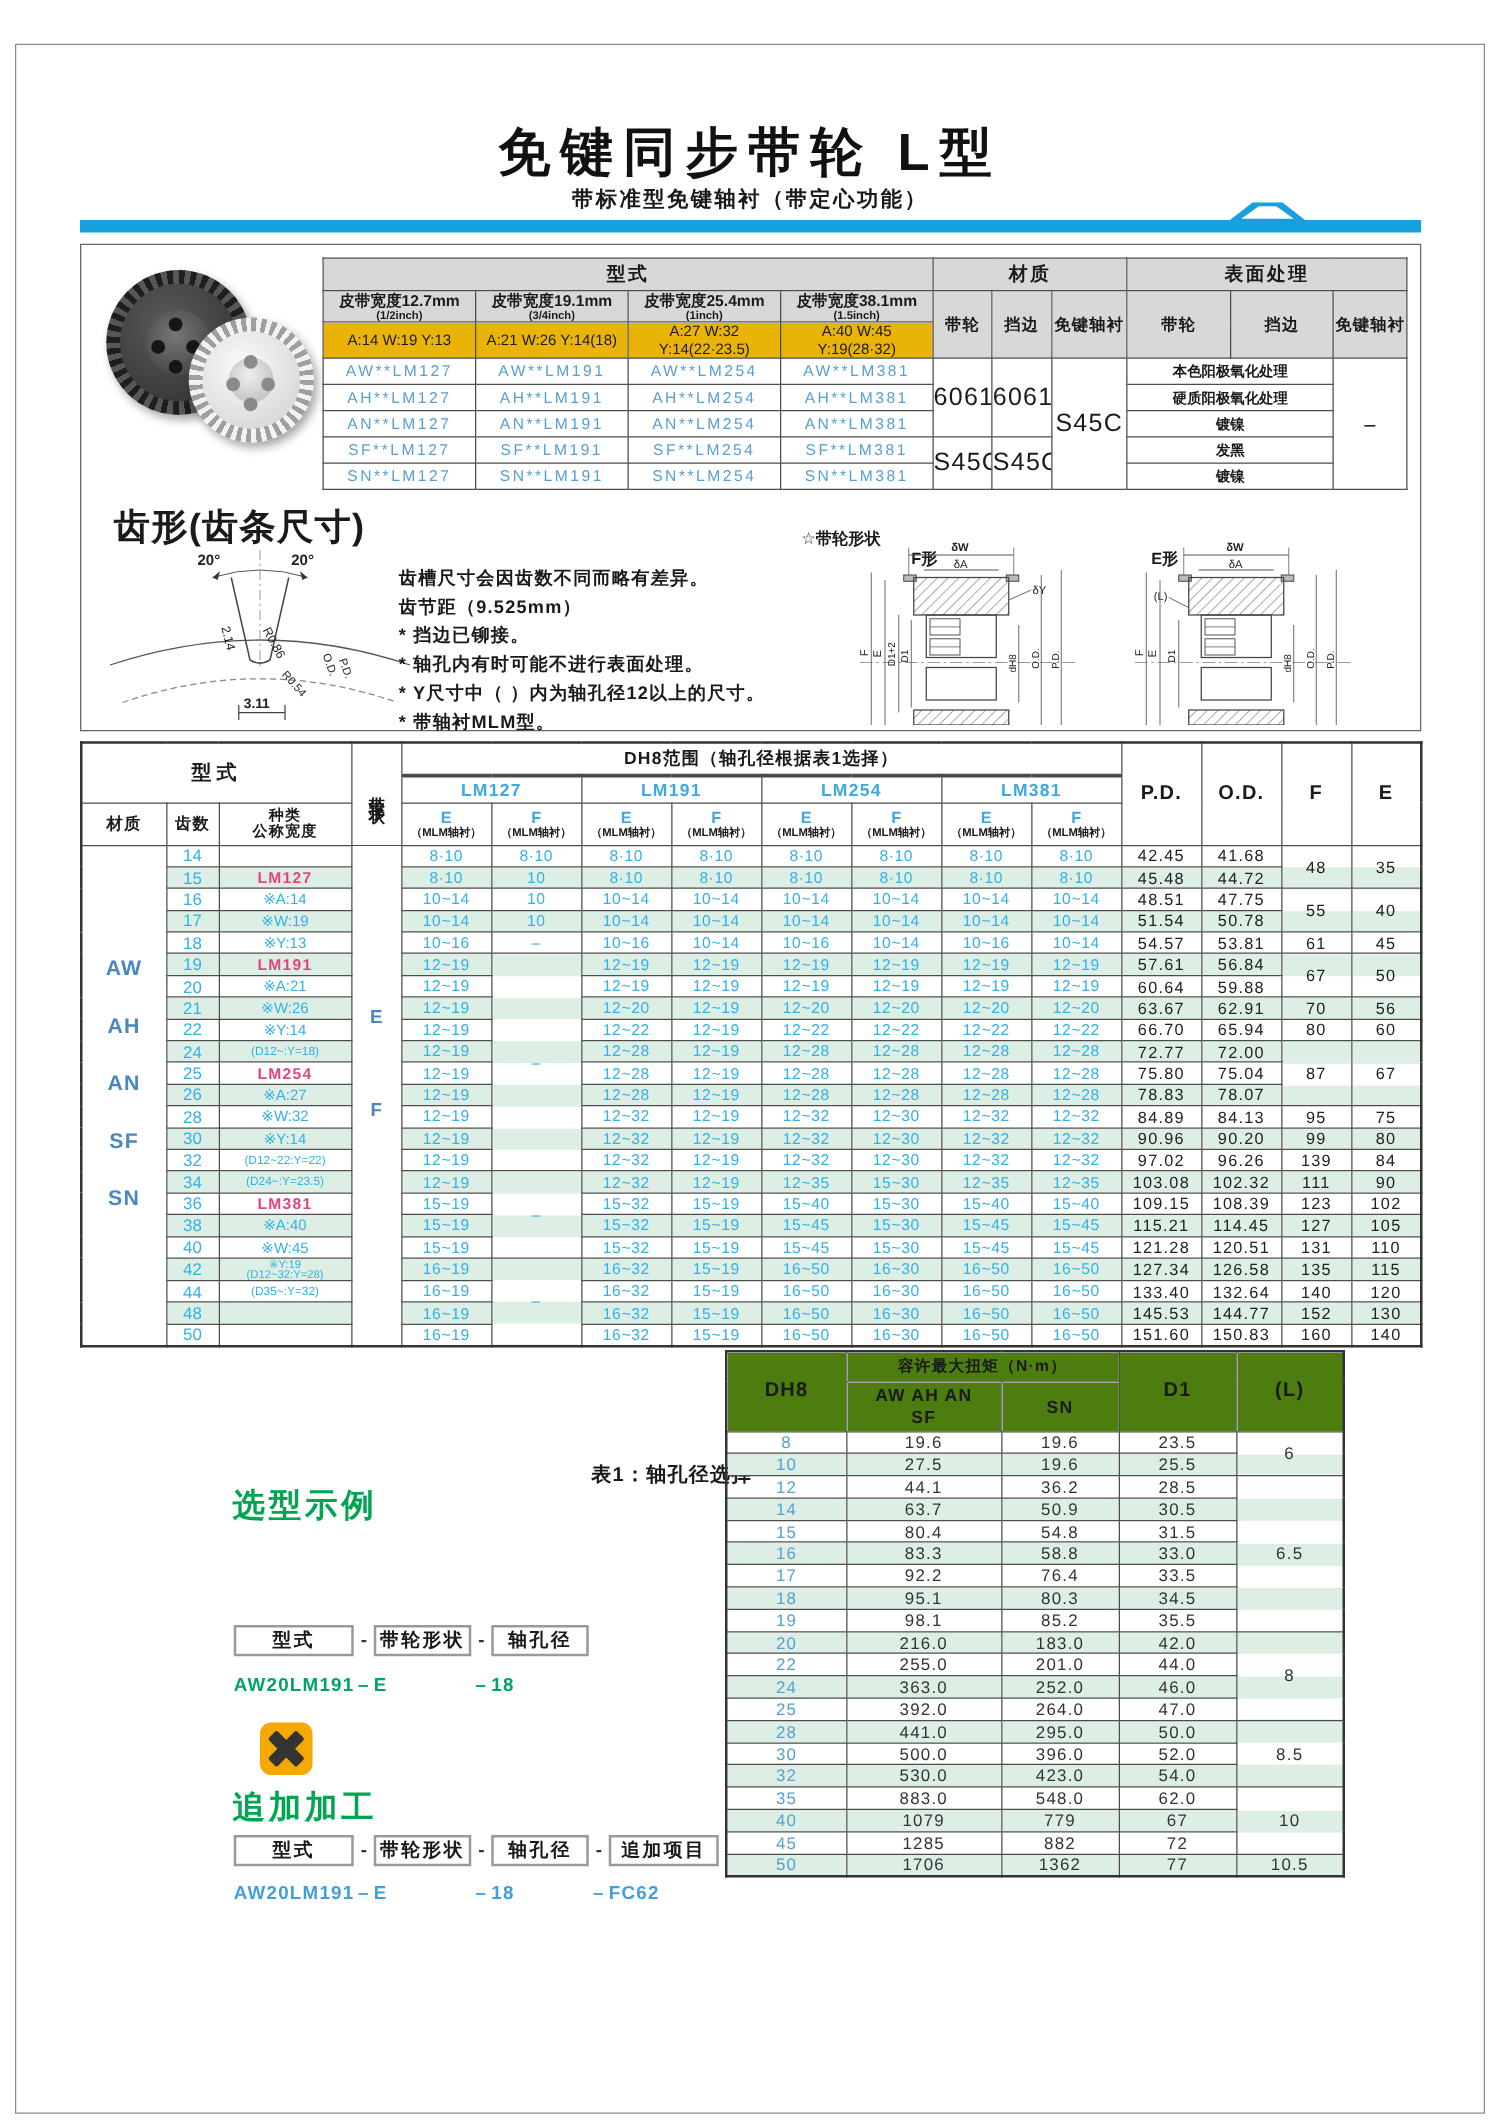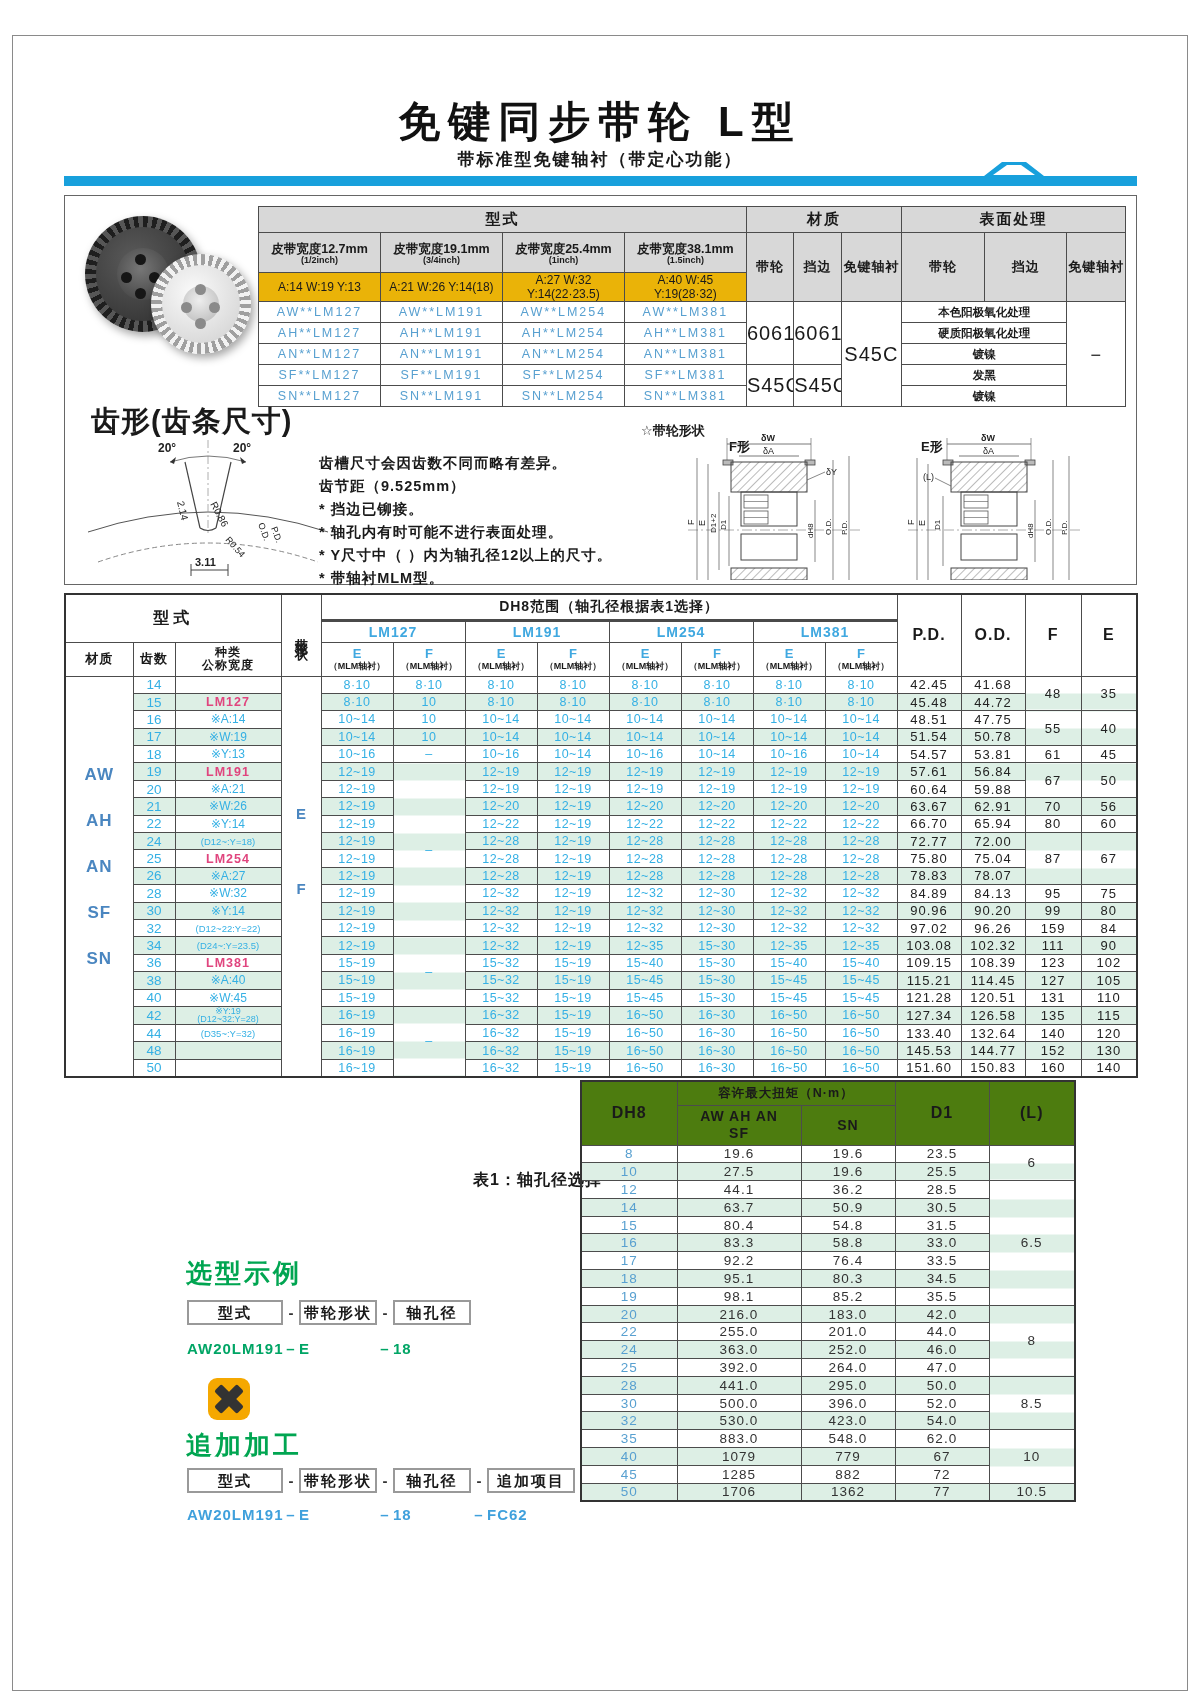--- a/index.html
+++ b/index.html
@@ -21,21 +21,21 @@
 .p-dark .hole{background:#161616}
 .p-light{left:86px;top:58px;width:100px;height:100px;background:repeating-conic-gradient(#9f9f9f 0 5deg,#f2f2f2 5deg 10deg);box-shadow:3px 4px 8px rgba(0,0,0,.35)}
 .p-light .face{background:radial-gradient(circle at 40% 35%,#fafafa,#cfcfcf)}
 .p-light .hub{background:radial-gradient(circle at 45% 40%,#eee,#b5b5b5)}
 .p-light .hole{background:#8a8a8a}
 
 .spec{position:absolute;left:193px;top:10px;border-collapse:collapse;table-layout:fixed;width:868px}
 .spec th,.spec td{border:1px solid #4c4c4c;text-align:center;vertical-align:middle;padding:0;overflow:hidden}
 .spec th{background:#d8d8d8;font-size:14px;letter-spacing:2px}
 .spec .r1 th{height:26px;font-size:15px}
-.spec .w{height:40px;letter-spacing:0}
+.spec .w{height:25px;letter-spacing:0}
 .spec .w span{display:block;font-size:12.5px;line-height:13px;padding-top:2px}
 .spec .w small{display:block;font-size:9px;line-height:9px;font-weight:bold}
 .spec .dims td{height:22px;font-size:12px;font-weight:normal;background:#eab308;letter-spacing:0}
 .spec td{height:21px;font-size:12.5px;background:#fff}
 .spec td.model{color:#58a0d0;letter-spacing:2px;font-size:12.5px}
 .spec td.mat{font-size:20px;letter-spacing:1px}
 .spec td.surf{font-size:11.5px;font-weight:bold;letter-spacing:0}
 .spec th.vh{font-size:13px;line-height:14px;letter-spacing:1px}
 
 .toothhead{position:absolute;left:26px;top:206px;font-size:29px;font-weight:bold;letter-spacing:1px}
@@ -646,21 +646,21 @@
           <td class="kind small">(D12~22:Y=22)</td>
           <td class="dh8">12~19</td>
           <td class="dh8">12~32</td>
           <td class="dh8">12~19</td>
           <td class="dh8">12~32</td>
           <td class="dh8">12~30</td>
           <td class="dh8">12~32</td>
           <td class="dh8">12~32</td>
           <td class="num">97.02</td>
           <td class="num">96.26</td>
-          <td class="num">159</td>
+          <td class="num">139</td>
           <td class="num">84</td>
         </tr>
         <tr class="tint">
           <td class="teethcell">34</td>
           <td class="kind small">(D24~:Y=23.5)</td>
           <td class="dh8">12~19</td>
           <td class="dh8" rowspan="4" style="background: linear-gradient(rgb(221, 239, 229) 0px, rgb(221, 239, 229) 17.4px, rgb(255, 255, 255) 17.4px, rgb(255, 255, 255) 34.8px, rgb(221, 239, 229) 34.8px, rgb(221, 239, 229) 52.2px, rgb(255, 255, 255) 52.2px, rgb(255, 255, 255) 69.6px);">–</td>
           <td class="dh8">12~32</td>
           <td class="dh8">12~19</td>
           <td class="dh8">12~35</td>
@@ -928,21 +928,21 @@
         <tr class="tint">
           <td class="dh8c">50</td>
           <td>1706</td>
           <td>1362</td>
           <td>77</td>
           <td>10.5</td>
         </tr>
       </tbody>
   </table>
 
-  <div class="selhead" style="top:1256px">选型示例</div>
+  <div class="selhead" style="top:1187px">选型示例</div>
   <div class="flow" style="top:1300px">
     <span class="fbox b1">型式</span>
     <span class="dash">-</span>
     <span class="fbox b2">带轮形状</span>
     <span class="dash">-</span>
     <span class="fbox b3">轴孔径</span>
   </div>
   <div class="exrow ex-green" style="top:1340px">
     <span class="b1">AW20LM191</span>
     <span class="dash ex-green">–</span>

